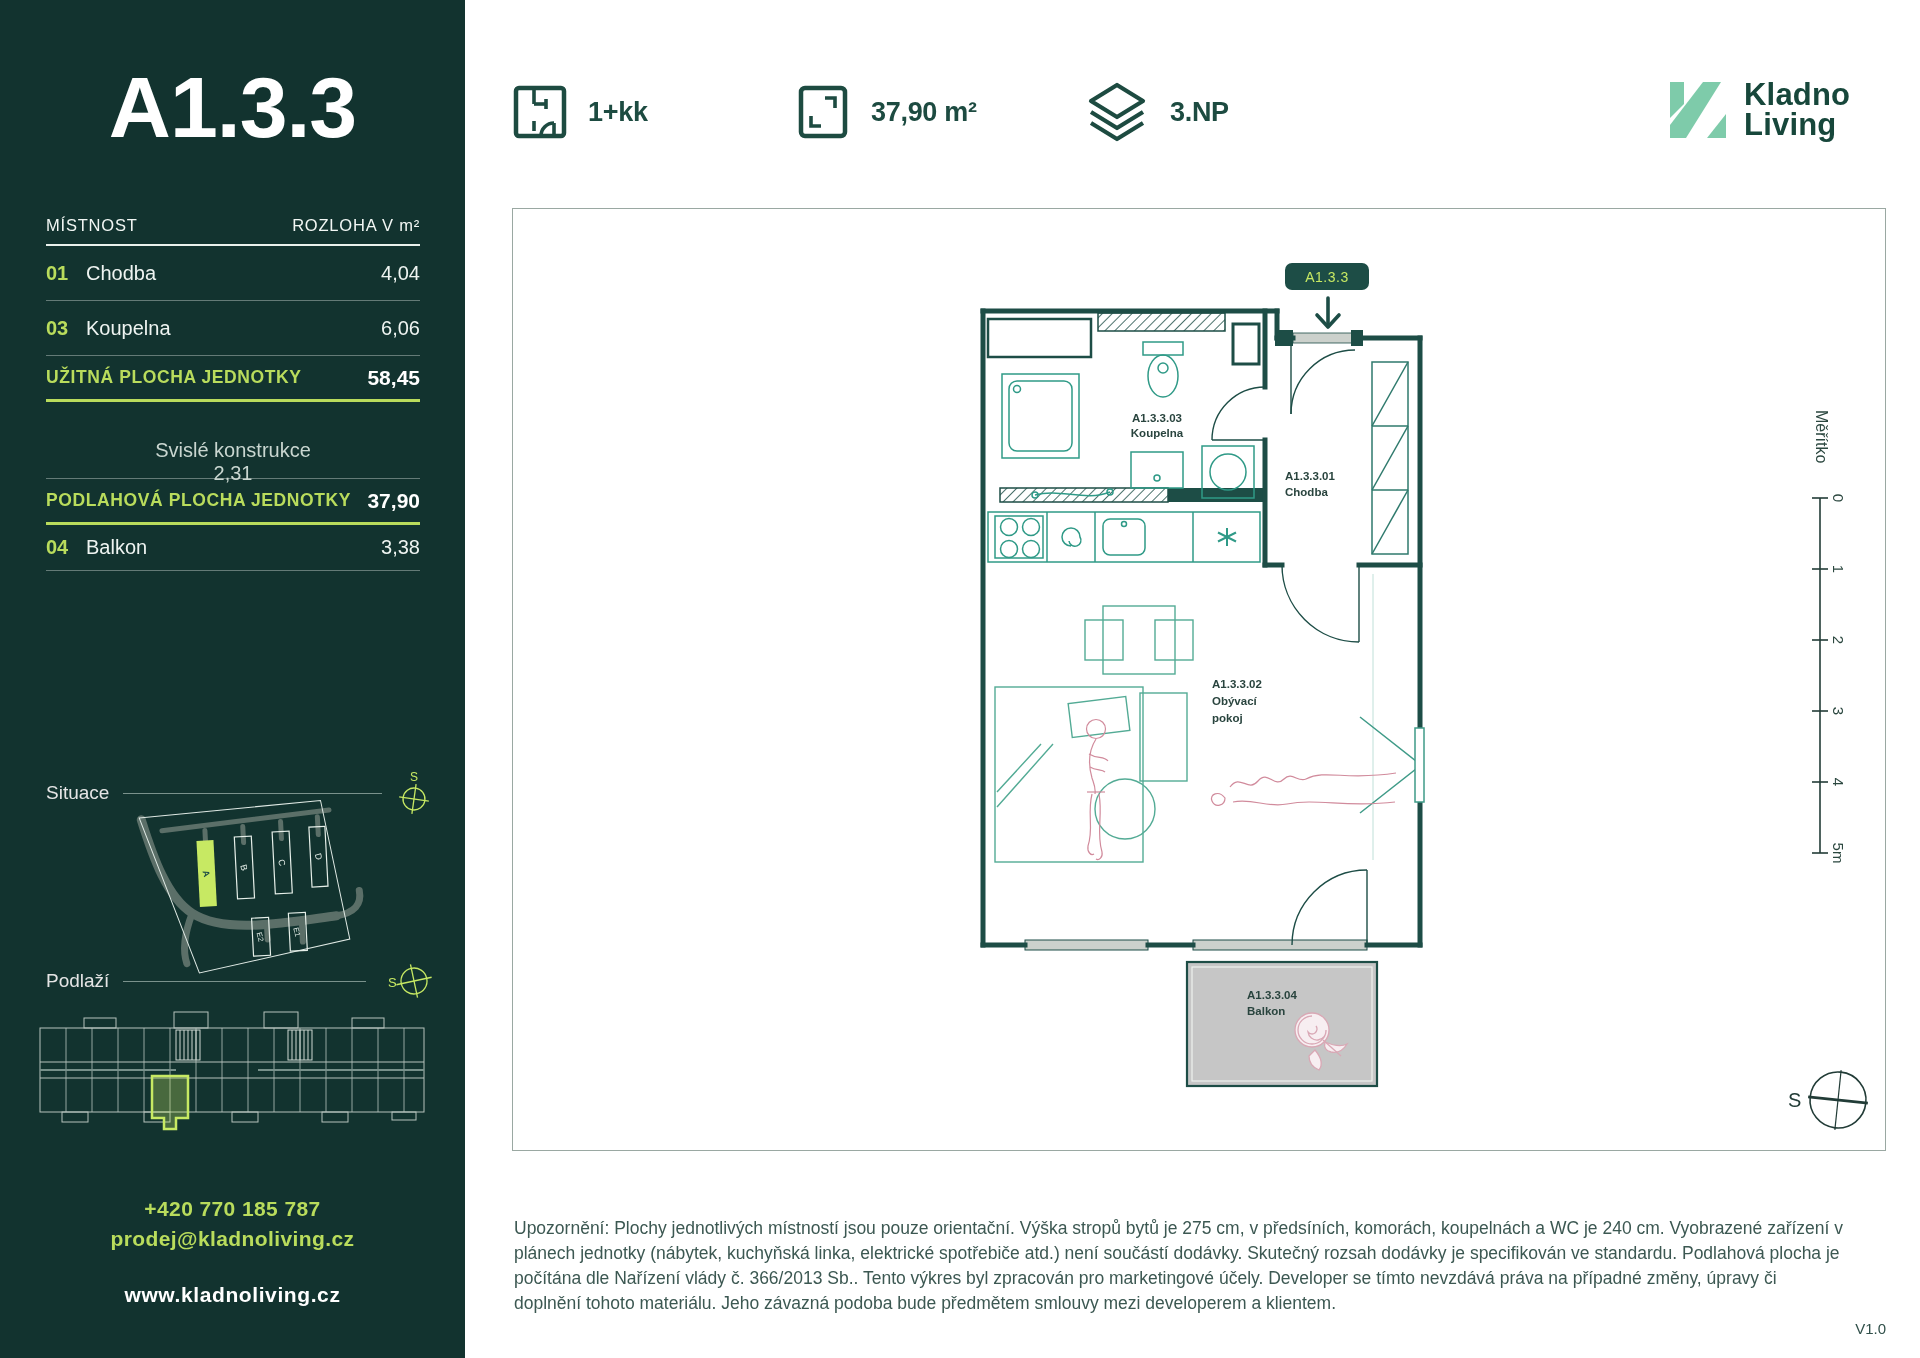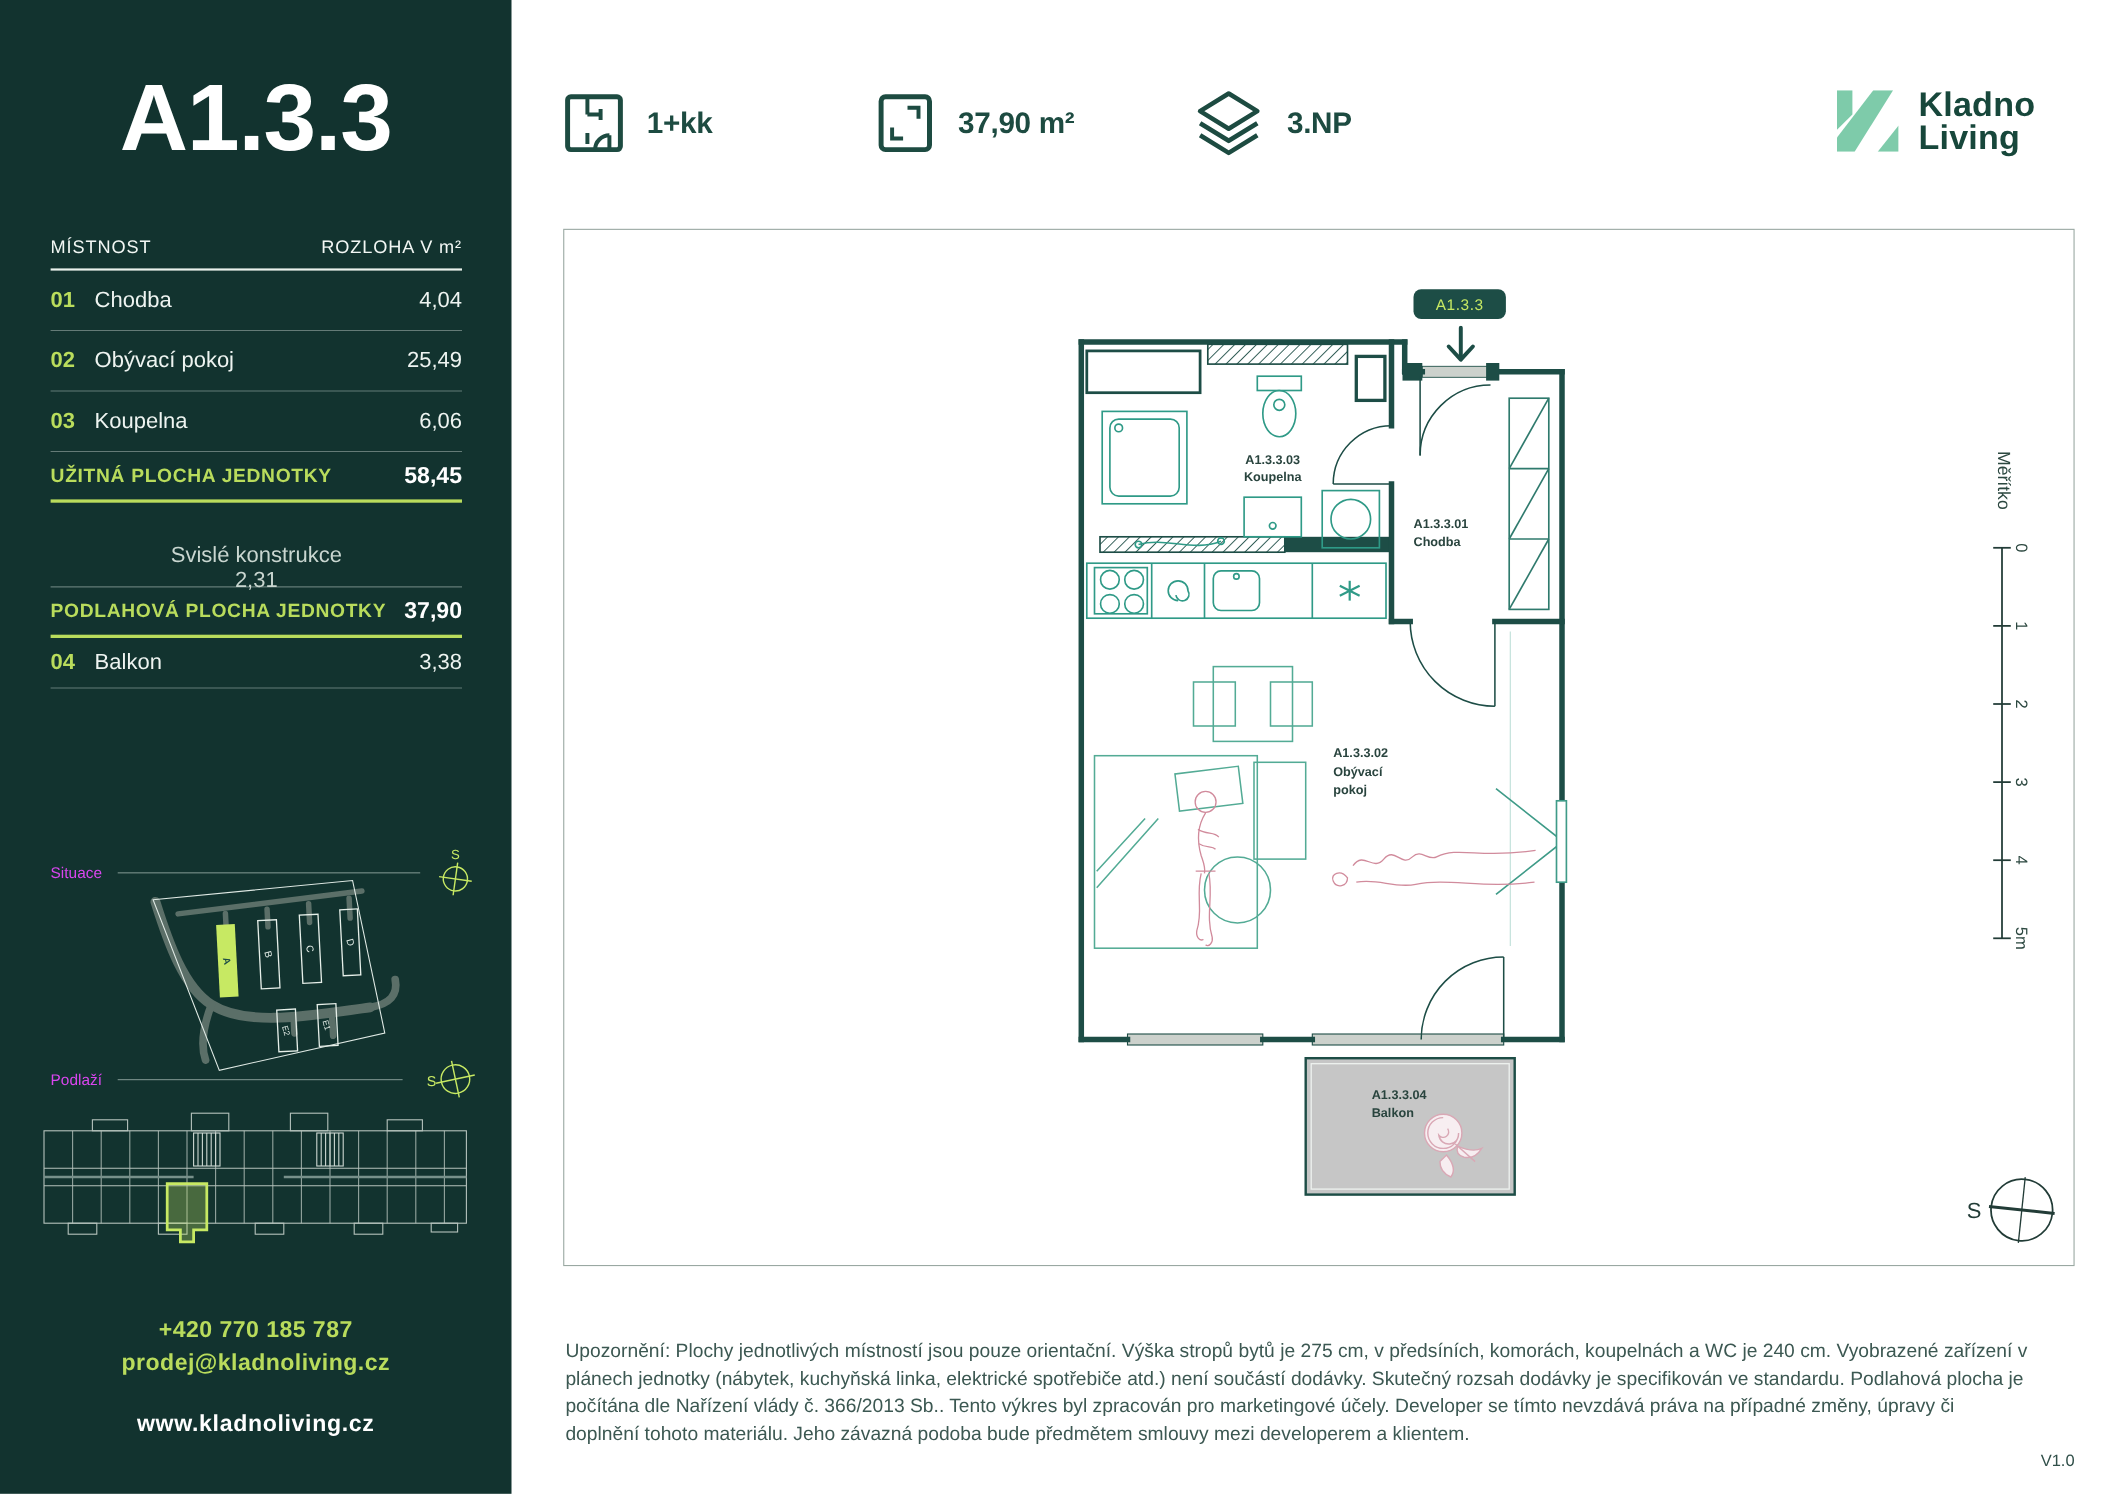--- a/index.html
+++ b/index.html
@@ -17,21 +17,21 @@
   .t-num { color:#b9dc5c; font-weight:700; width:40px; }
   .t-name { flex:1; color:#eef4f1; }
   .t-val { color:#eef4f1; }
   .t-total { display:flex; align-items:center; height:46px; border-bottom:3px solid #b9dc5c; }
   .t-total .lbl { flex:1; color:#b9dc5c; font-weight:700; font-size:17.5px; letter-spacing:0.6px; }
   .t-total .val { color:#fff; font-weight:700; font-size:21px; }
   .t-gap { height:37px; }
   .t-sub { display:flex; align-items:center; height:40px; border-bottom:1px solid rgba(233,241,236,0.38); color:#c9d6d0;flex-direction:column; }
   .t-sub .lbl { flex:1; }
   .sec-row { position:absolute; left:46px; width:386px; display:flex; align-items:center; gap:14px; }
-  .sec-label { font-size:14px; color:#d946ef; white-space:nowrap; }
+  .sec-label { font-size:19px; color:#e5e5e5; white-space:nowrap; }
   .sec-line { flex:1; height:1px; background:rgba(207,224,217,0.55); }
   #contact { position:absolute; left:0; width:465px; text-align:center; }
   .contact-lime { color:#b9dc5c; font-weight:700; font-size:21px; letter-spacing:0.4px; line-height:30px; }
   .contact-white { color:#ffffff; font-weight:700; font-size:21px; letter-spacing:0.6px; }
 
   
   .spec { position:absolute; top:80px; height:64px; display:flex; align-items:center; gap:20px; }
   .spec-label { font-size:27px; font-weight:700; color:#1d4b41; letter-spacing:-0.3px; }
   #logo { position:absolute; left:1670px; top:80px; display:flex; align-items:center; gap:18px; }
   #logo-text { font-size:31px; font-weight:700; color:#17473b; line-height:0.98; letter-spacing:0.2px; }
@@ -53,25 +53,20 @@
 
   <div id="room-table">
     <div class="t-head">
       <span>MÍSTNOST</span>
       <span>ROZLOHA V m²</span>
     </div>
     <div class="t-row">
       <span class="t-num">01</span>
       <span class="t-name">Chodba</span>
       <span class="t-val">4,04</span>
-    </div>
-    <div class="t-row">
-      <span class="t-num">02</span>
-      <span class="t-name">Obývací pokoj</span>
-      <span class="t-val">25,49</span>
     </div>
     <div class="t-row">
       <span class="t-num">03</span>
       <span class="t-name">Koupelna</span>
       <span class="t-val">6,06</span>
     </div>
     <div class="t-total">
       <span class="lbl">UŽITNÁ PLOCHA JEDNOTKY</span>
       <span class="val">58,45</span>
     </div>

